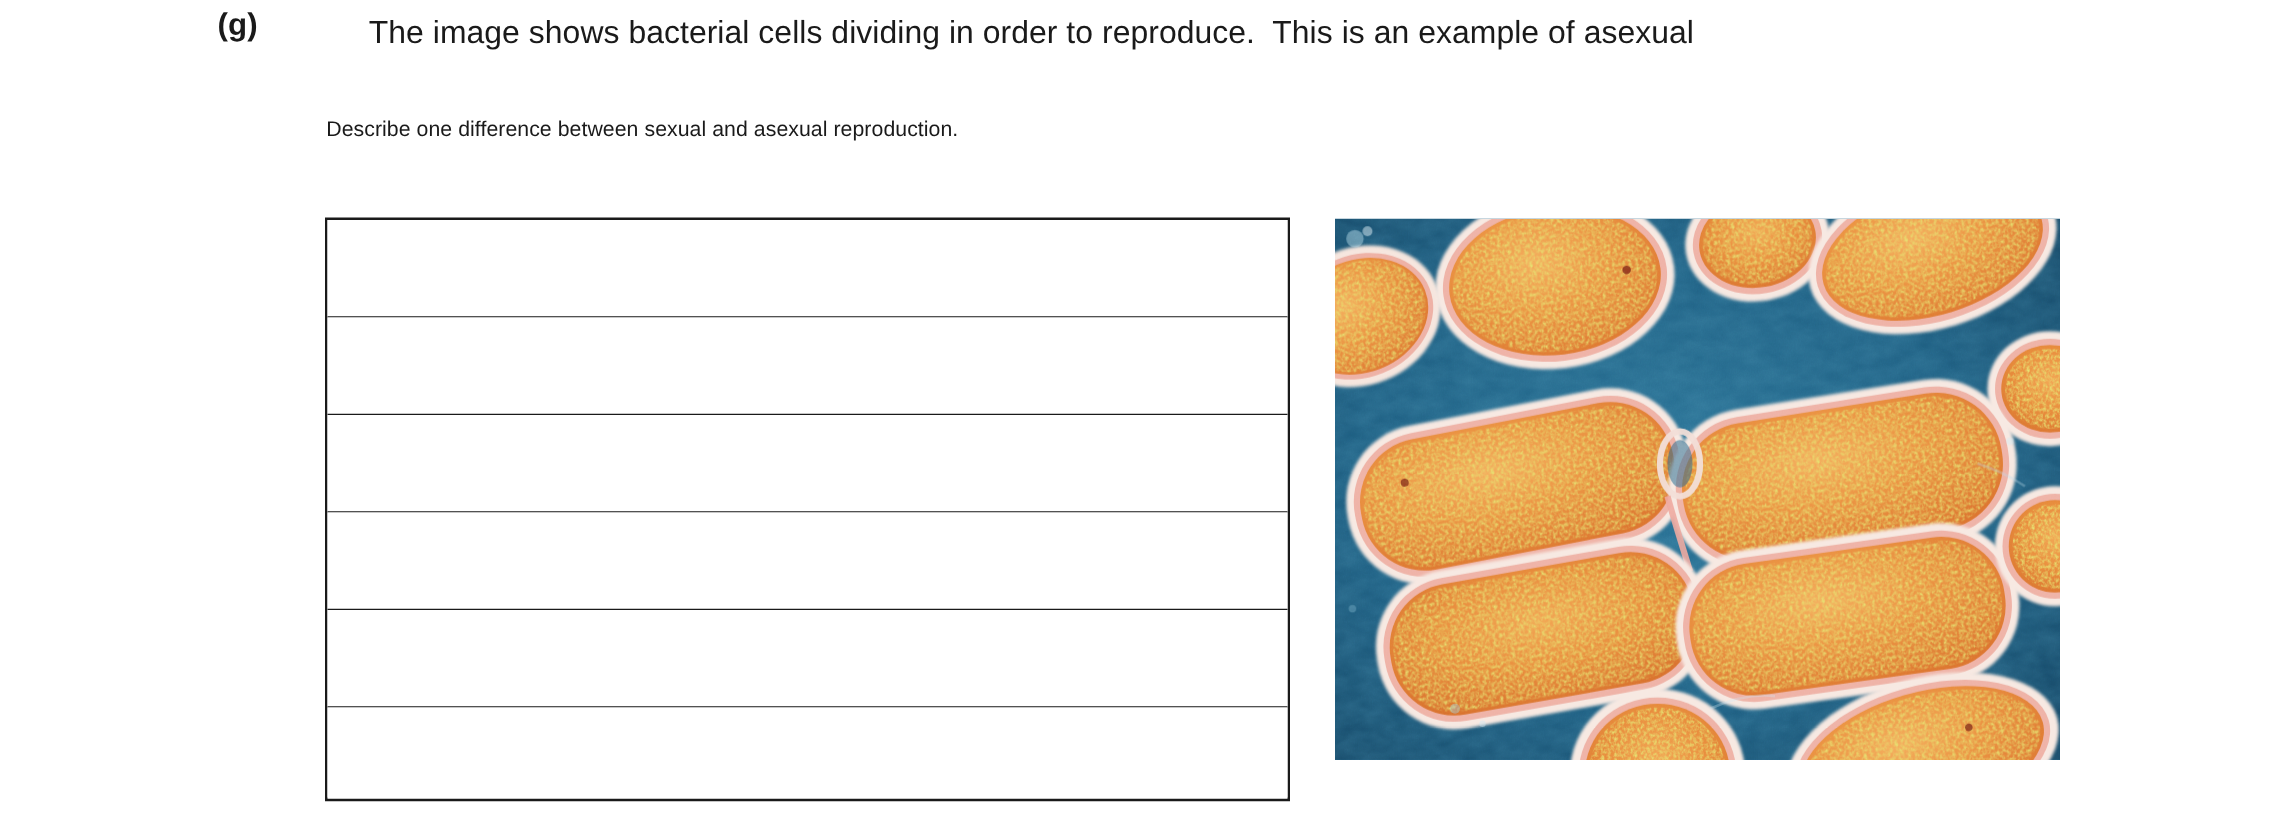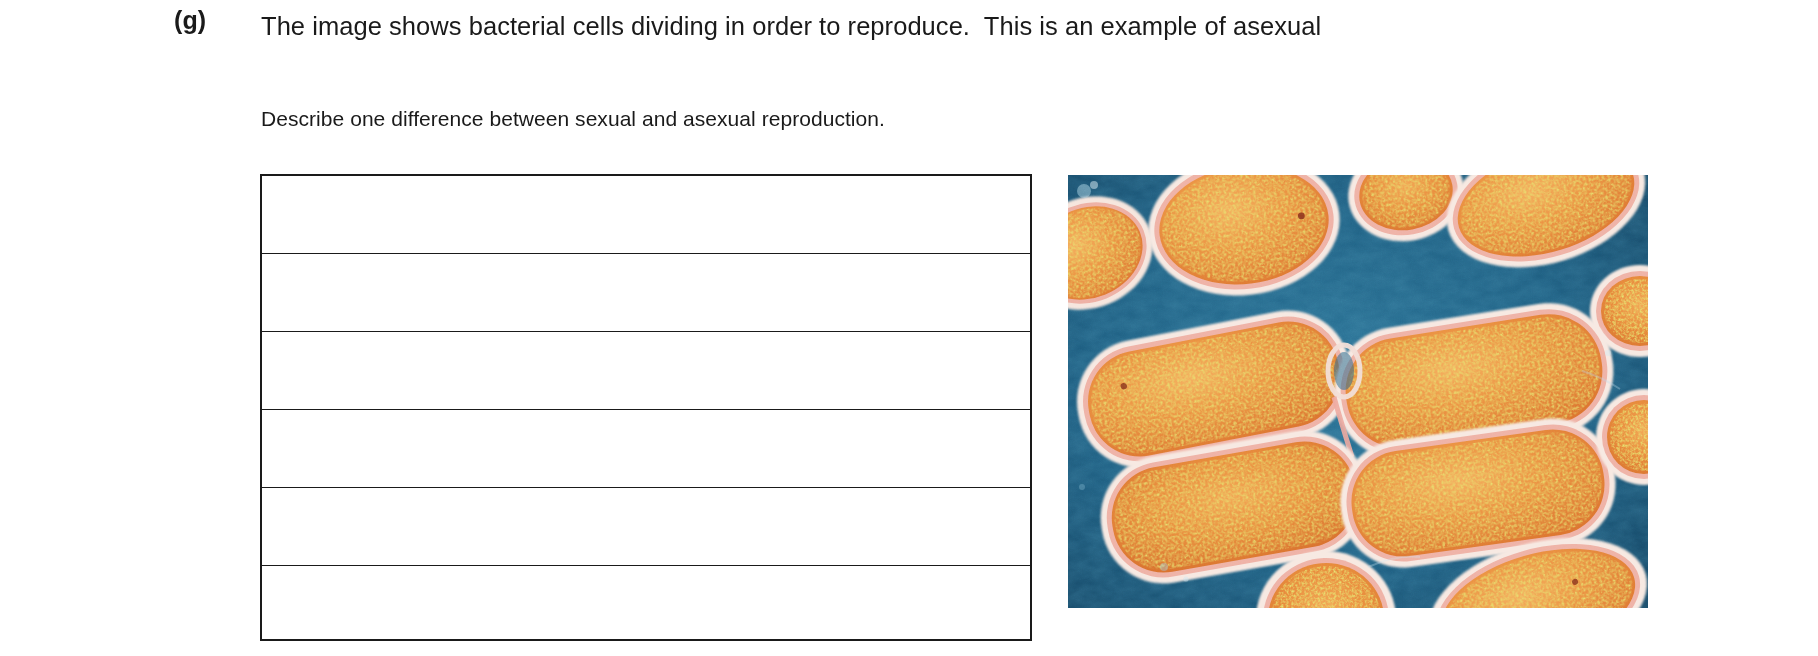--- a/index.html
+++ b/index.html
@@ -40,28 +40,29 @@
     top: 6px;
     width: 1420px;
     font-size: 25.5px;
     line-height: 40px;
     letter-spacing: 0.05px;
   }
 
   .stem-line {
     display: block;
     white-space: pre;
+    margin-left: 34px;
   }
 
   .prompt {
     position: absolute;
     left: 261px;
-    top: 99px;
+    top: 84px;
     width: 1400px;
-    font-size: 21px;
+    font-size: 17px;
     line-height: 40px;
     letter-spacing: 0.05px;
     white-space: pre;
   }
 
   
   .answer-box {
     position: absolute;
     left: 260px;
     top: 174px;

